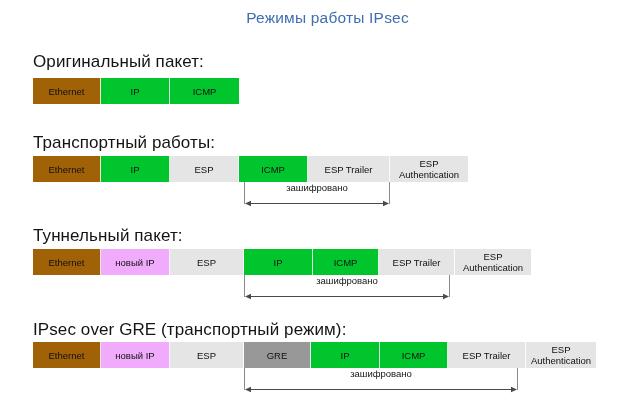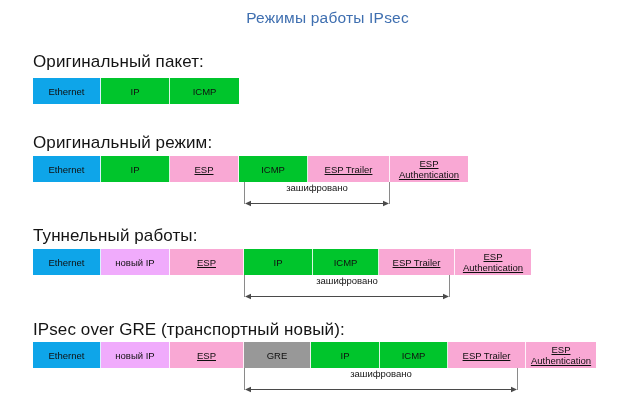--- a/index.html
+++ b/index.html
@@ -53,24 +53,24 @@
     justify-content: center;
     text-align: center;
     font-size: 9.5px;
     line-height: 11px;
     color: #101010;
     border-right: 1px solid rgba(255,255,255,0.85);
     white-space: pre-line;
     overflow: hidden;
   }
   .pkt:last-child { border-right: none; }
-  .pkt.c-orange { background: #0ea5e9; }
+  .pkt.c-orange { background: #a16207; }
   .pkt.c-yellow { background: #f0abfc; }
   .pkt.c-green  { background: #00c52c; }
-  .pkt.c-blue   { background: #f9a8d4; text-decoration: underline; }
+  .pkt.c-blue   { background: #e5e5e5; }
   .pkt.c-gray   { background: #989898; }
 
   .measure {
     position: absolute;
   }
   .measure .label {
     position: absolute;
     left: 0;
     top: 0;
     width: 100%;
@@ -93,42 +93,42 @@
 
   <div class="title">Режимы работы IPsec</div>
 
   <div class="section-label" style="left:15px; top:52px;">Оригинальный пакет:</div>
   <div class="packet-row" style="left:15px; top:78px; width:206px;">
     <div class="pkt c-orange" style="width:68px;">Ethernet</div>
     <div class="pkt c-green" style="width:69px;">IP</div>
     <div class="pkt c-green" style="width:69px;">ICMP</div>
   </div>
 
-  <div class="section-label" style="left:15px; top:133px;">Оригинальный режим:</div>
+  <div class="section-label" style="left:15px; top:133px;">Транспортный работы:</div>
   <div class="packet-row" style="left:15px; top:156px; width:435px;">
     <div class="pkt c-orange" style="width:68px;">Ethernet</div>
     <div class="pkt c-green" style="width:69px;">IP</div>
     <div class="pkt c-blue" style="width:69px;">ESP</div>
     <div class="pkt c-green" style="width:69px;">ICMP</div>
     <div class="pkt c-blue" style="width:82px;">ESP Trailer</div>
     <div class="pkt c-blue" style="width:78px;">ESP
 Authentication</div>
   </div>
   <div class="measure" style="left:226px; top:182px; width:146px; height:26px;">
     <div class="label">зашифровано</div>
     <svg width="146" height="26" viewBox="0 0 146 26">
       <line x1="0.5" y1="0" x2="0.5" y2="22" stroke="#8a8a8a" stroke-width="1"></line>
       <line x1="145.5" y1="0" x2="145.5" y2="22" stroke="#8a8a8a" stroke-width="1"></line>
       <line x1="4" y1="21.5" x2="142" y2="21.5" stroke="#4a4a4a" stroke-width="1"></line>
       <polygon points="1,21.5 7,18.8 7,24.2" fill="#4a4a4a"></polygon>
       <polygon points="145,21.5 139,18.8 139,24.2" fill="#4a4a4a"></polygon>
     </svg>
   </div>
 
-  <div class="section-label" style="left:15px; top:226px;">Туннельный работы:</div>
+  <div class="section-label" style="left:15px; top:226px;">Туннельный пакет:</div>
   <div class="packet-row" style="left:15px; top:249px; width:498px;">
     <div class="pkt c-orange" style="width:68px;">Ethernet</div>
     <div class="pkt c-yellow" style="width:69px;">новый IP</div>
     <div class="pkt c-blue" style="width:74px;">ESP</div>
     <div class="pkt c-green" style="width:69px;">IP</div>
     <div class="pkt c-green" style="width:66px;">ICMP</div>
     <div class="pkt c-blue" style="width:76px;">ESP Trailer</div>
     <div class="pkt c-blue" style="width:76px;">ESP
 Authentication</div>
   </div>
@@ -136,21 +136,21 @@
     <div class="label">зашифровано</div>
     <svg width="206" height="26" viewBox="0 0 206 26">
       <line x1="0.5" y1="0" x2="0.5" y2="22" stroke="#8a8a8a" stroke-width="1"></line>
       <line x1="205.5" y1="0" x2="205.5" y2="22" stroke="#8a8a8a" stroke-width="1"></line>
       <line x1="4" y1="21.5" x2="202" y2="21.5" stroke="#4a4a4a" stroke-width="1"></line>
       <polygon points="1,21.5 7,18.8 7,24.2" fill="#4a4a4a"></polygon>
       <polygon points="205,21.5 199,18.8 199,24.2" fill="#4a4a4a"></polygon>
     </svg>
   </div>
 
-  <div class="section-label" style="left:15px; top:320px;">IPsec over GRE (транспортный новый):</div>
+  <div class="section-label" style="left:15px; top:320px;">IPsec over GRE (транспортный режим):</div>
   <div class="packet-row" style="left:15px; top:342px; width:565px;">
     <div class="pkt c-orange" style="width:68px;">Ethernet</div>
     <div class="pkt c-yellow" style="width:69px;">новый IP</div>
     <div class="pkt c-blue" style="width:74px;">ESP</div>
     <div class="pkt c-gray" style="width:67px;">GRE</div>
     <div class="pkt c-green" style="width:69px;">IP</div>
     <div class="pkt c-green" style="width:68px;">ICMP</div>
     <div class="pkt c-blue" style="width:78px;">ESP Trailer</div>
     <div class="pkt c-blue" style="width:70px;">ESP
 Authentication</div>

